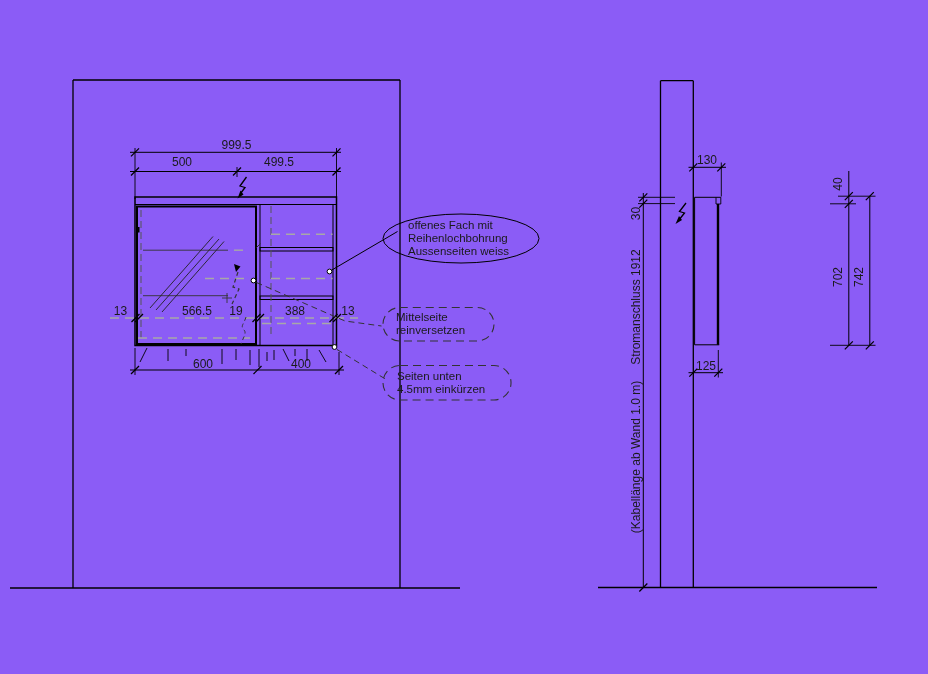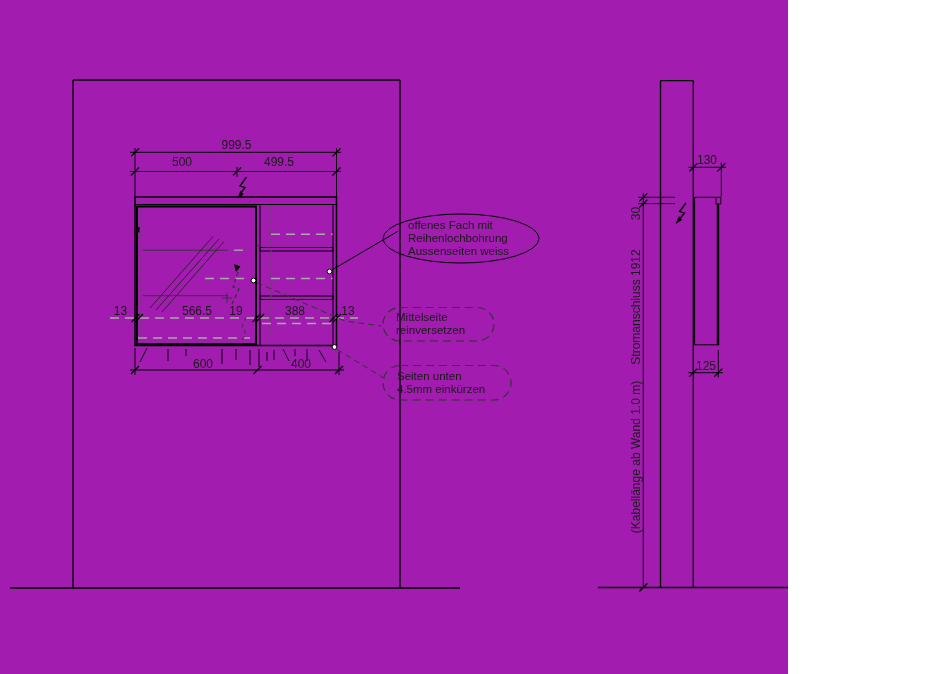--- a/index.html
+++ b/index.html
@@ -1,16 +1,16 @@
 <!DOCTYPE html>
 <html><head>
 <meta charset="utf-8">
 <style>
   html,body{margin:0;padding:0;background:#fff;}
-  .canvas{position:relative;width:788px;height:674px;background:#a21caf;overflow:hidden;
+  .canvas{position:relative;width:928px;height:674px;background:#8b5cf6;overflow:hidden;
           font-family:"Liberation Sans", sans-serif;}
   svg{position:absolute;left:0;top:0;}
   text{font-family:"Liberation Sans", sans-serif;fill:#1a1a1a;}
   .dim{font-size:12px;}
   .callout-text{font-size:11.5px;}
   .ln{stroke:#000;fill:none;}
 </style>
 </head>
 <body>
 

